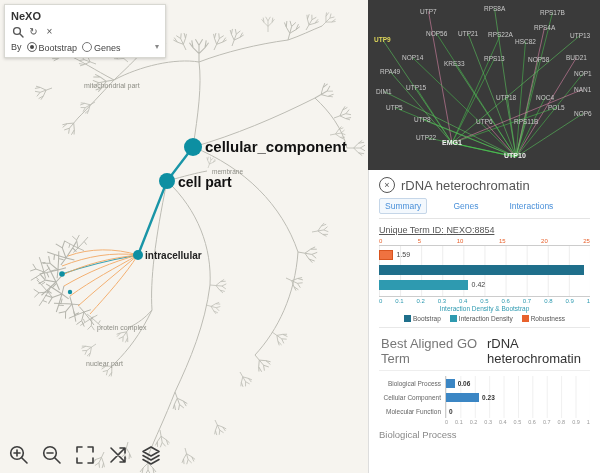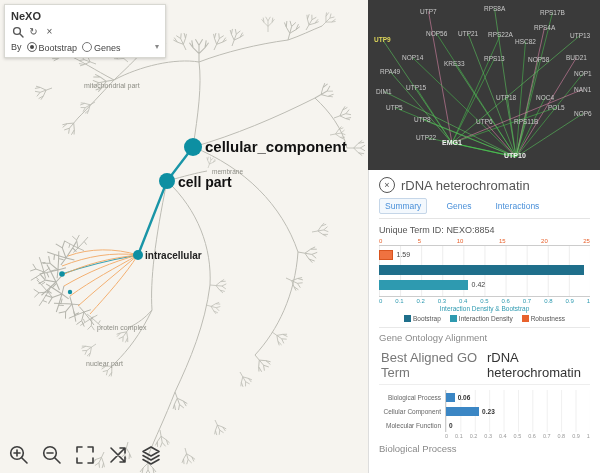--- a/index.html
+++ b/index.html
@@ -35,24 +35,24 @@
   .net-label.hub{color:#f2f2f2;font-weight:bold;font-size:7px;}
 
   
   #details-panel{position:absolute;left:368px;top:170px;width:232px;height:303px;background:#fff;
     border-left:1px solid #ddd;box-sizing:border-box;padding:6px 10px;overflow:hidden;}
   .d-header{display:flex;align-items:center;gap:6px;margin:1px 0 5px;}
   #close-details{width:16px;height:16px;min-width:16px;border:1.5px solid #555;border-radius:50%;
     display:flex;align-items:center;justify-content:center;font-size:9px;color:#555;background:#fff;
     cursor:pointer;padding:0;}
   .d-title{font-size:13px;color:#555;}
-  .tabs{display:flex;gap:14px;align-items:center;border-bottom:1px solid #e4e4e4;padding-bottom:4px;}
+  .tabs{display:flex;gap:21px;align-items:center;border-bottom:1px solid #e4e4e4;padding-bottom:4px;}
   .tab{font-size:8.5px;color:#4a90d9;padding:2px 5px;cursor:pointer;background:none;border:none;}
   .tab.active{border:1px solid #c5d6e8;border-radius:2px;background:#f3f8fd;}
-  .uterm{font-size:9px;color:#555;margin:6px 0 3px;}
+  .uterm{font-size:9px;color:#555;margin:6px 0 3px;text-decoration:underline;}
   .sec-h{font-size:9.5px;color:#8a8a8a;margin:4px 0 3px;}
   .hr{border-top:1px solid #e8e8e8;margin:5px 0 4px;}
 
   .c1-topticks,.c1-botticks{display:flex;justify-content:space-between;font-size:6px;}
   .c1-topticks{color:#e8622d;margin-bottom:1px;}
   .c1-botticks{color:#2e9ab0;margin-top:1px;}
   .c1-plot{position:relative;height:50px;border-top:1px solid #ccc;border-bottom:1px solid #ccc;
     background-image:linear-gradient(to right,#ececec 1px,transparent 1px);background-size:10% 100%;}
   .c1-bar{position:absolute;left:0;height:10px;}
   .bar-rob{top:4px;width:6.4%;background:#ef7240;border:1px solid #d9541e;box-sizing:border-box;}
@@ -383,21 +383,20 @@
             <span>Interaction Density</span>
           </span>
         <span class="it">
             <span class="sw rob"></span>
             <span>Robustness</span>
           </span>
       </div>
     </div>
 
     <div class="hr"></div>
-    <div class="sec-h">Gene Ontology Alignment</div>
 
     <div>
       <div class="al-row">
         <span class="l">Best Aligned GO Term</span>
         <span class="v">rDNA heterochromatin</span>
       </div>
     </div>
 
     <div class="c2">
       <div class="c2-row">

